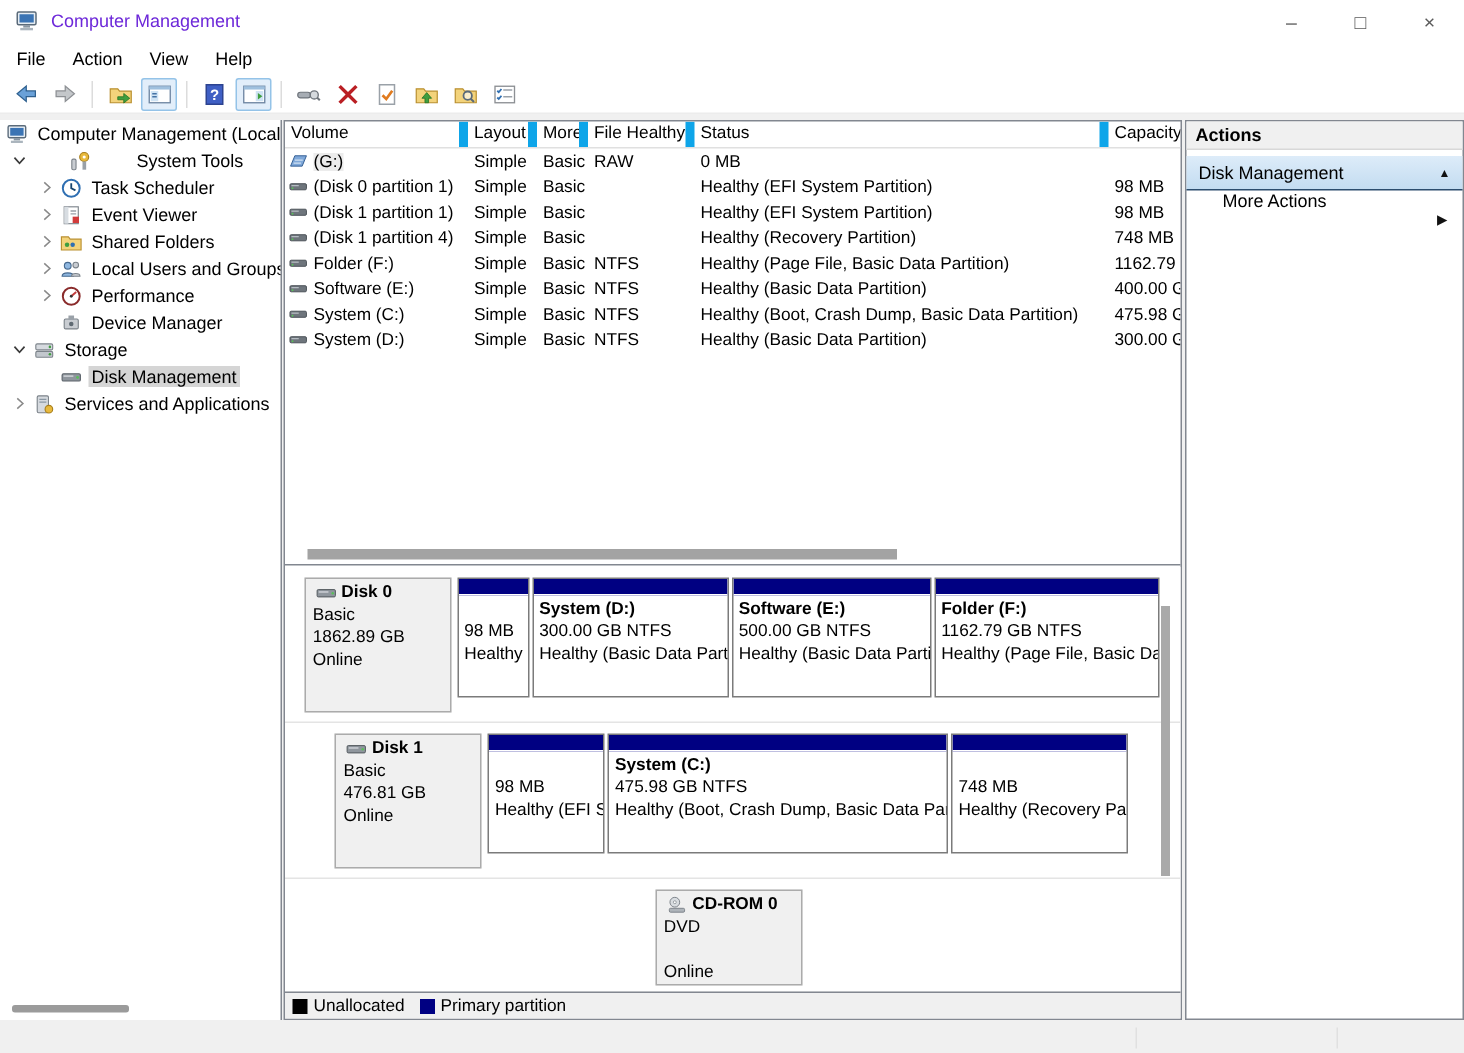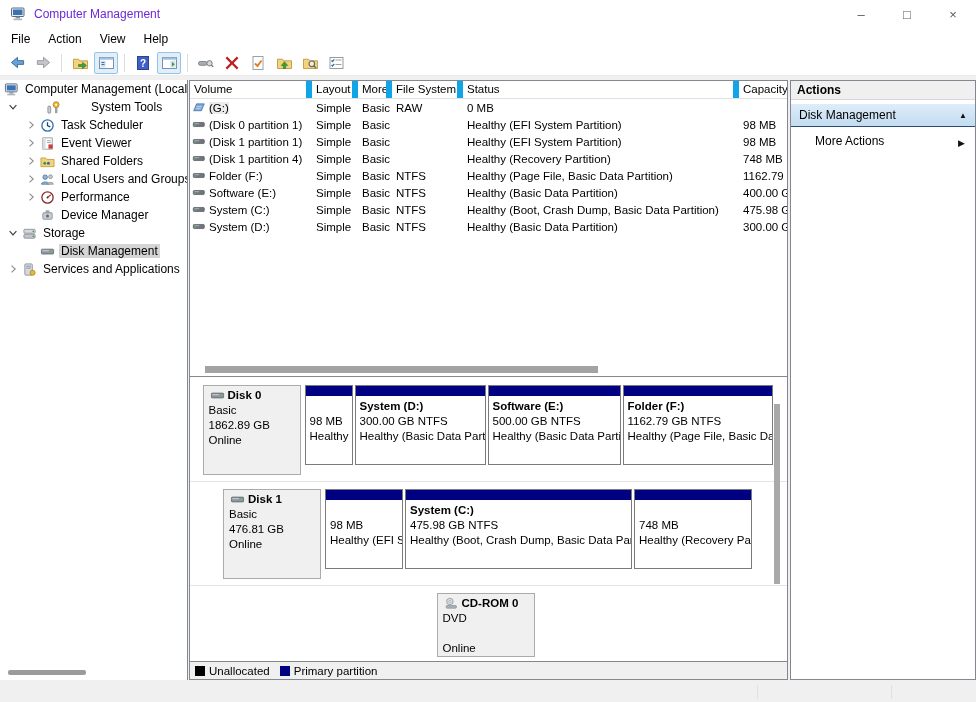--- a/index.html
+++ b/index.html
@@ -76,21 +76,21 @@
   .leg-swatch { width:10px; height:10px; margin-right:4px; }
 
   
   #actions-panel { position:absolute; top:80px; left:790px; width:186px; height:600px; background:#fff;
                    border:1px solid #828790; }
   #actions-header { height:19px; background:#f0f0f0; border-bottom:1px solid #d8d8d8;
                     font-weight:bold; padding:2px 0 0 6px; }
   #actions-group { margin-top:4px; height:23px; display:flex; align-items:center; padding:0 8px;
                    border-bottom:1px solid #2c4d6e; }
   #actions-group .tri { margin-left:auto; font-size:8px; color:#111; }
-  #more-actions { height:21px; display:flex; align-items:flex-end; padding:0 10px 0 24px; }
+  #more-actions { height:21px; display:flex; align-items:flex-start; padding:0 10px 0 24px;flex-direction:column; }
   #more-actions .tri { margin-left:auto; font-size:9px; color:#111; }
 
   
   #statusbar { position:absolute; left:0; bottom:0; width:976px; height:20px; background:#f0f0f0; }
   .sb-sep { position:absolute; top:3px; width:1px; height:14px; background:#e0e0e0; }
 
   svg { display:block; }
 </style>
 </head>
 <body>
@@ -369,21 +369,21 @@
     <div class="thumb"></div>
   </div>
 </div>
 
 <div id="mid-panel">
   <div id="vol-list">
     <div id="vol-header">
         <span class="vh-cell" style="width: 122px;">Volume</span>
         <span class="vh-cell" style="width: 46px;">Layout</span>
         <span class="vh-cell" style="width: 34px;">More</span>
-        <span class="vh-cell" style="width: 71px;">File System</span>
+        <span class="vh-cell" style="width: 71px;">File Healthy</span>
         <span class="vh-cell" style="width: 276px;">Status</span>
         <span class="vh-cell" style="width: 62px;">Capacity</span>
       </div>
     <div id="vol-rows">
         <div class="vol-row">
           <span class="vr-cell vr-name" style="width: 122px;">
             <span class="vol-ico">
               <svg viewBox="0 0 16 16" width="14" height="13">
                 <path d="M5 3.5 h9.5 l-3.5 8.5 H1.5 z" fill="#7fa8d9" stroke="#335f93" stroke-width="0.8"></path>
                 <line x1="4" y1="9.5" x2="10" y2="9.5" stroke="#cfe0f2"></line>

